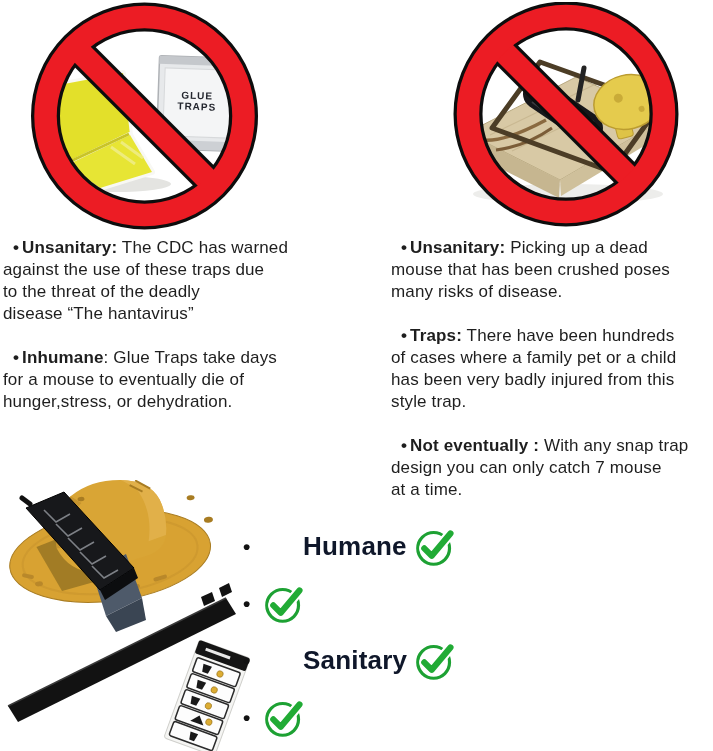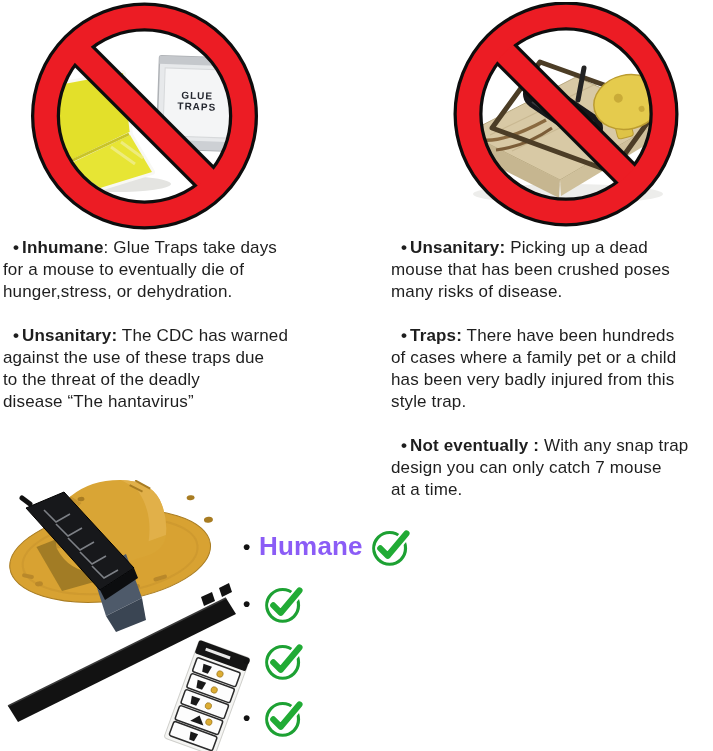--- a/index.html
+++ b/index.html
@@ -16,21 +16,21 @@
   #warn-right { left:391px; top:237px; width:330px; }
   .warn-col p { margin:0 0 22px 0; text-indent:10px; }
   .warn-col p:last-child { margin-bottom:0; }
   .warn-bullet { font-weight:700; margin-right:3px; }
   .warn-bold { font-weight:700; }
   .warn-rest { white-space:pre-line; }
 
   .features { position:absolute; left:243px; top:518px; }
   .feature-row { display:flex; align-items:center; height:57px; }
   .fbullet { font-size:21px; font-weight:700; color:#121212; margin-right:4px; width:12px; }
-  .flabel { font-size:26px; font-weight:700; color:#8b5cf6; letter-spacing:0.2px; min-width:107px; }
+  .flabel { font-size:26px; font-weight:700; color:#0f172a; letter-spacing:0.2px; min-width:107px;margin-left:44px; }
   .check { width:43px; height:43px; margin-left:4px; flex:0 0 auto; }
 
   .product-photo { position:absolute; left:0; top:480px; width:250px; height:271px; }
 </style>
 </head>
 <body>
 
 <div class="canvas">
 
   <div class="sign-panel" id="panel-glue">
@@ -92,27 +92,27 @@
       <g>
         <line x1="47" y1="43" x2="185" y2="181" stroke="#0d0d0d" stroke-width="29"></line>
         <circle cx="116" cy="112" r="98" fill="none" stroke="#0d0d0d" stroke-width="29"></circle>
         <line x1="47" y1="43" x2="185" y2="181" stroke="#ec1c24" stroke-width="22.5"></line>
         <circle cx="116" cy="112" r="98" fill="none" stroke="#ec1c24" stroke-width="22.5"></circle>
       </g>
     </svg>
   </div>
 
   <div class="warn-col" id="warn-left">
-    <p><span class="warn-bullet">•</span><span class="warn-bold">Inhumane</span><span class="warn-rest">: Glue Traps take days
-for a mouse to eventually die of
-hunger,stress, or dehydration.</span></p>
     <p><span class="warn-bullet">•</span><span class="warn-bold">Unsanitary:</span><span class="warn-rest"> The CDC has warned
 against the use of these traps due
 to the threat of the deadly
 disease “The hantavirus”</span></p>
+    <p><span class="warn-bullet">•</span><span class="warn-bold">Inhumane</span><span class="warn-rest">: Glue Traps take days
+for a mouse to eventually die of
+hunger,stress, or dehydration.</span></p>
   </div>
 
   <div class="warn-col" id="warn-right">
     <p><span class="warn-bullet">•</span><span class="warn-bold">Unsanitary:</span><span class="warn-rest"> Picking up a dead
 mouse that has been crushed poses
 many risks of disease.</span></p>
     <p><span class="warn-bullet">•</span><span class="warn-bold">Traps:</span><span class="warn-rest"> There have been hundreds
 of cases where a family pet or a child
 has been very badly injured from this
 style trap.</span></p>
@@ -192,20 +192,21 @@
     <div class="feature-row">
       <span class="fbullet">•</span>
       <svg class="check" viewBox="0 0 46 46">
         <circle cx="21" cy="25" r="17" fill="#ffffff" stroke="#1da133" stroke-width="3.4"></circle>
         <path d="M11,25 L19,33 L39,9" fill="none" stroke="#ffffff" stroke-width="11" stroke-linecap="round" stroke-linejoin="round"></path>
         <path d="M11,25 L19,33 L39,9" fill="none" stroke="#21ab35" stroke-width="6.6" stroke-linecap="round" stroke-linejoin="round"></path>
       </svg>
     </div>
     <div class="feature-row">
       <span class="fbullet">•</span>
+      <span class="flabel">Sanitary</span>
       <svg class="check" viewBox="0 0 46 46">
         <circle cx="21" cy="25" r="17" fill="#ffffff" stroke="#1da133" stroke-width="3.4"></circle>
         <path d="M11,25 L19,33 L39,9" fill="none" stroke="#ffffff" stroke-width="11" stroke-linecap="round" stroke-linejoin="round"></path>
         <path d="M11,25 L19,33 L39,9" fill="none" stroke="#21ab35" stroke-width="6.6" stroke-linecap="round" stroke-linejoin="round"></path>
       </svg>
     </div>
     <div class="feature-row">
       <span class="fbullet">•</span>
       <svg class="check" viewBox="0 0 46 46">
         <circle cx="21" cy="25" r="17" fill="#ffffff" stroke="#1da133" stroke-width="3.4"></circle>

